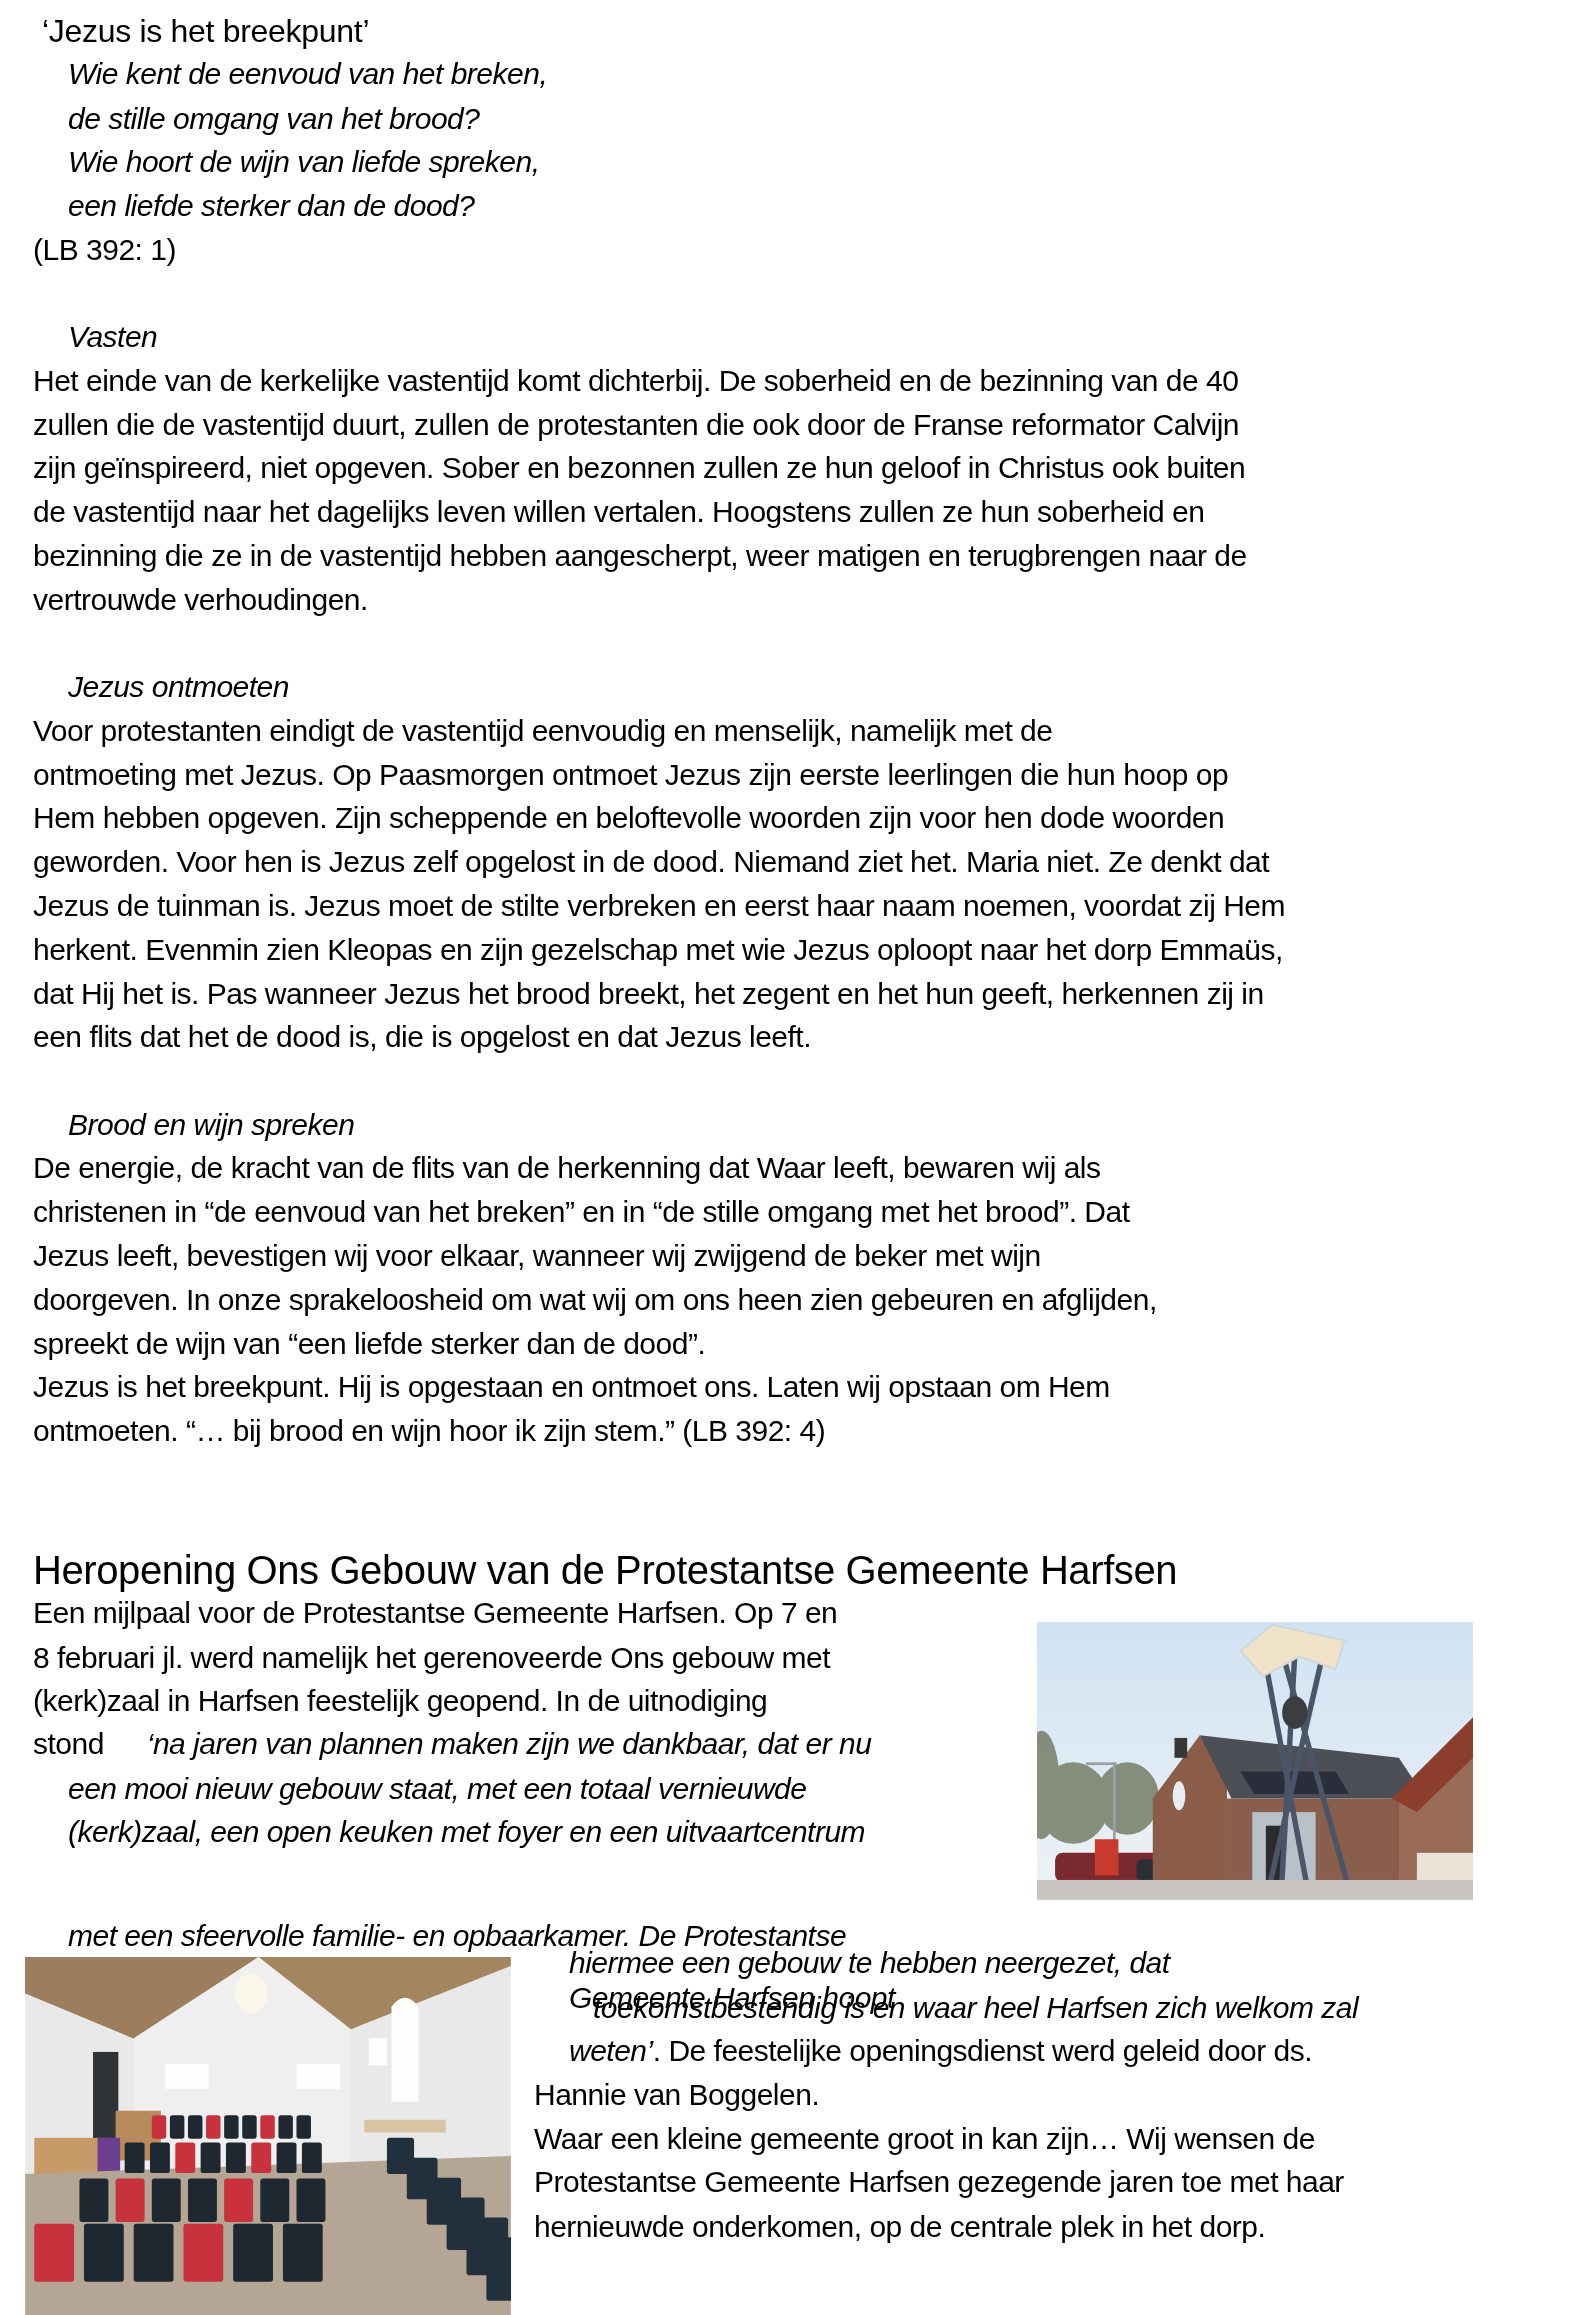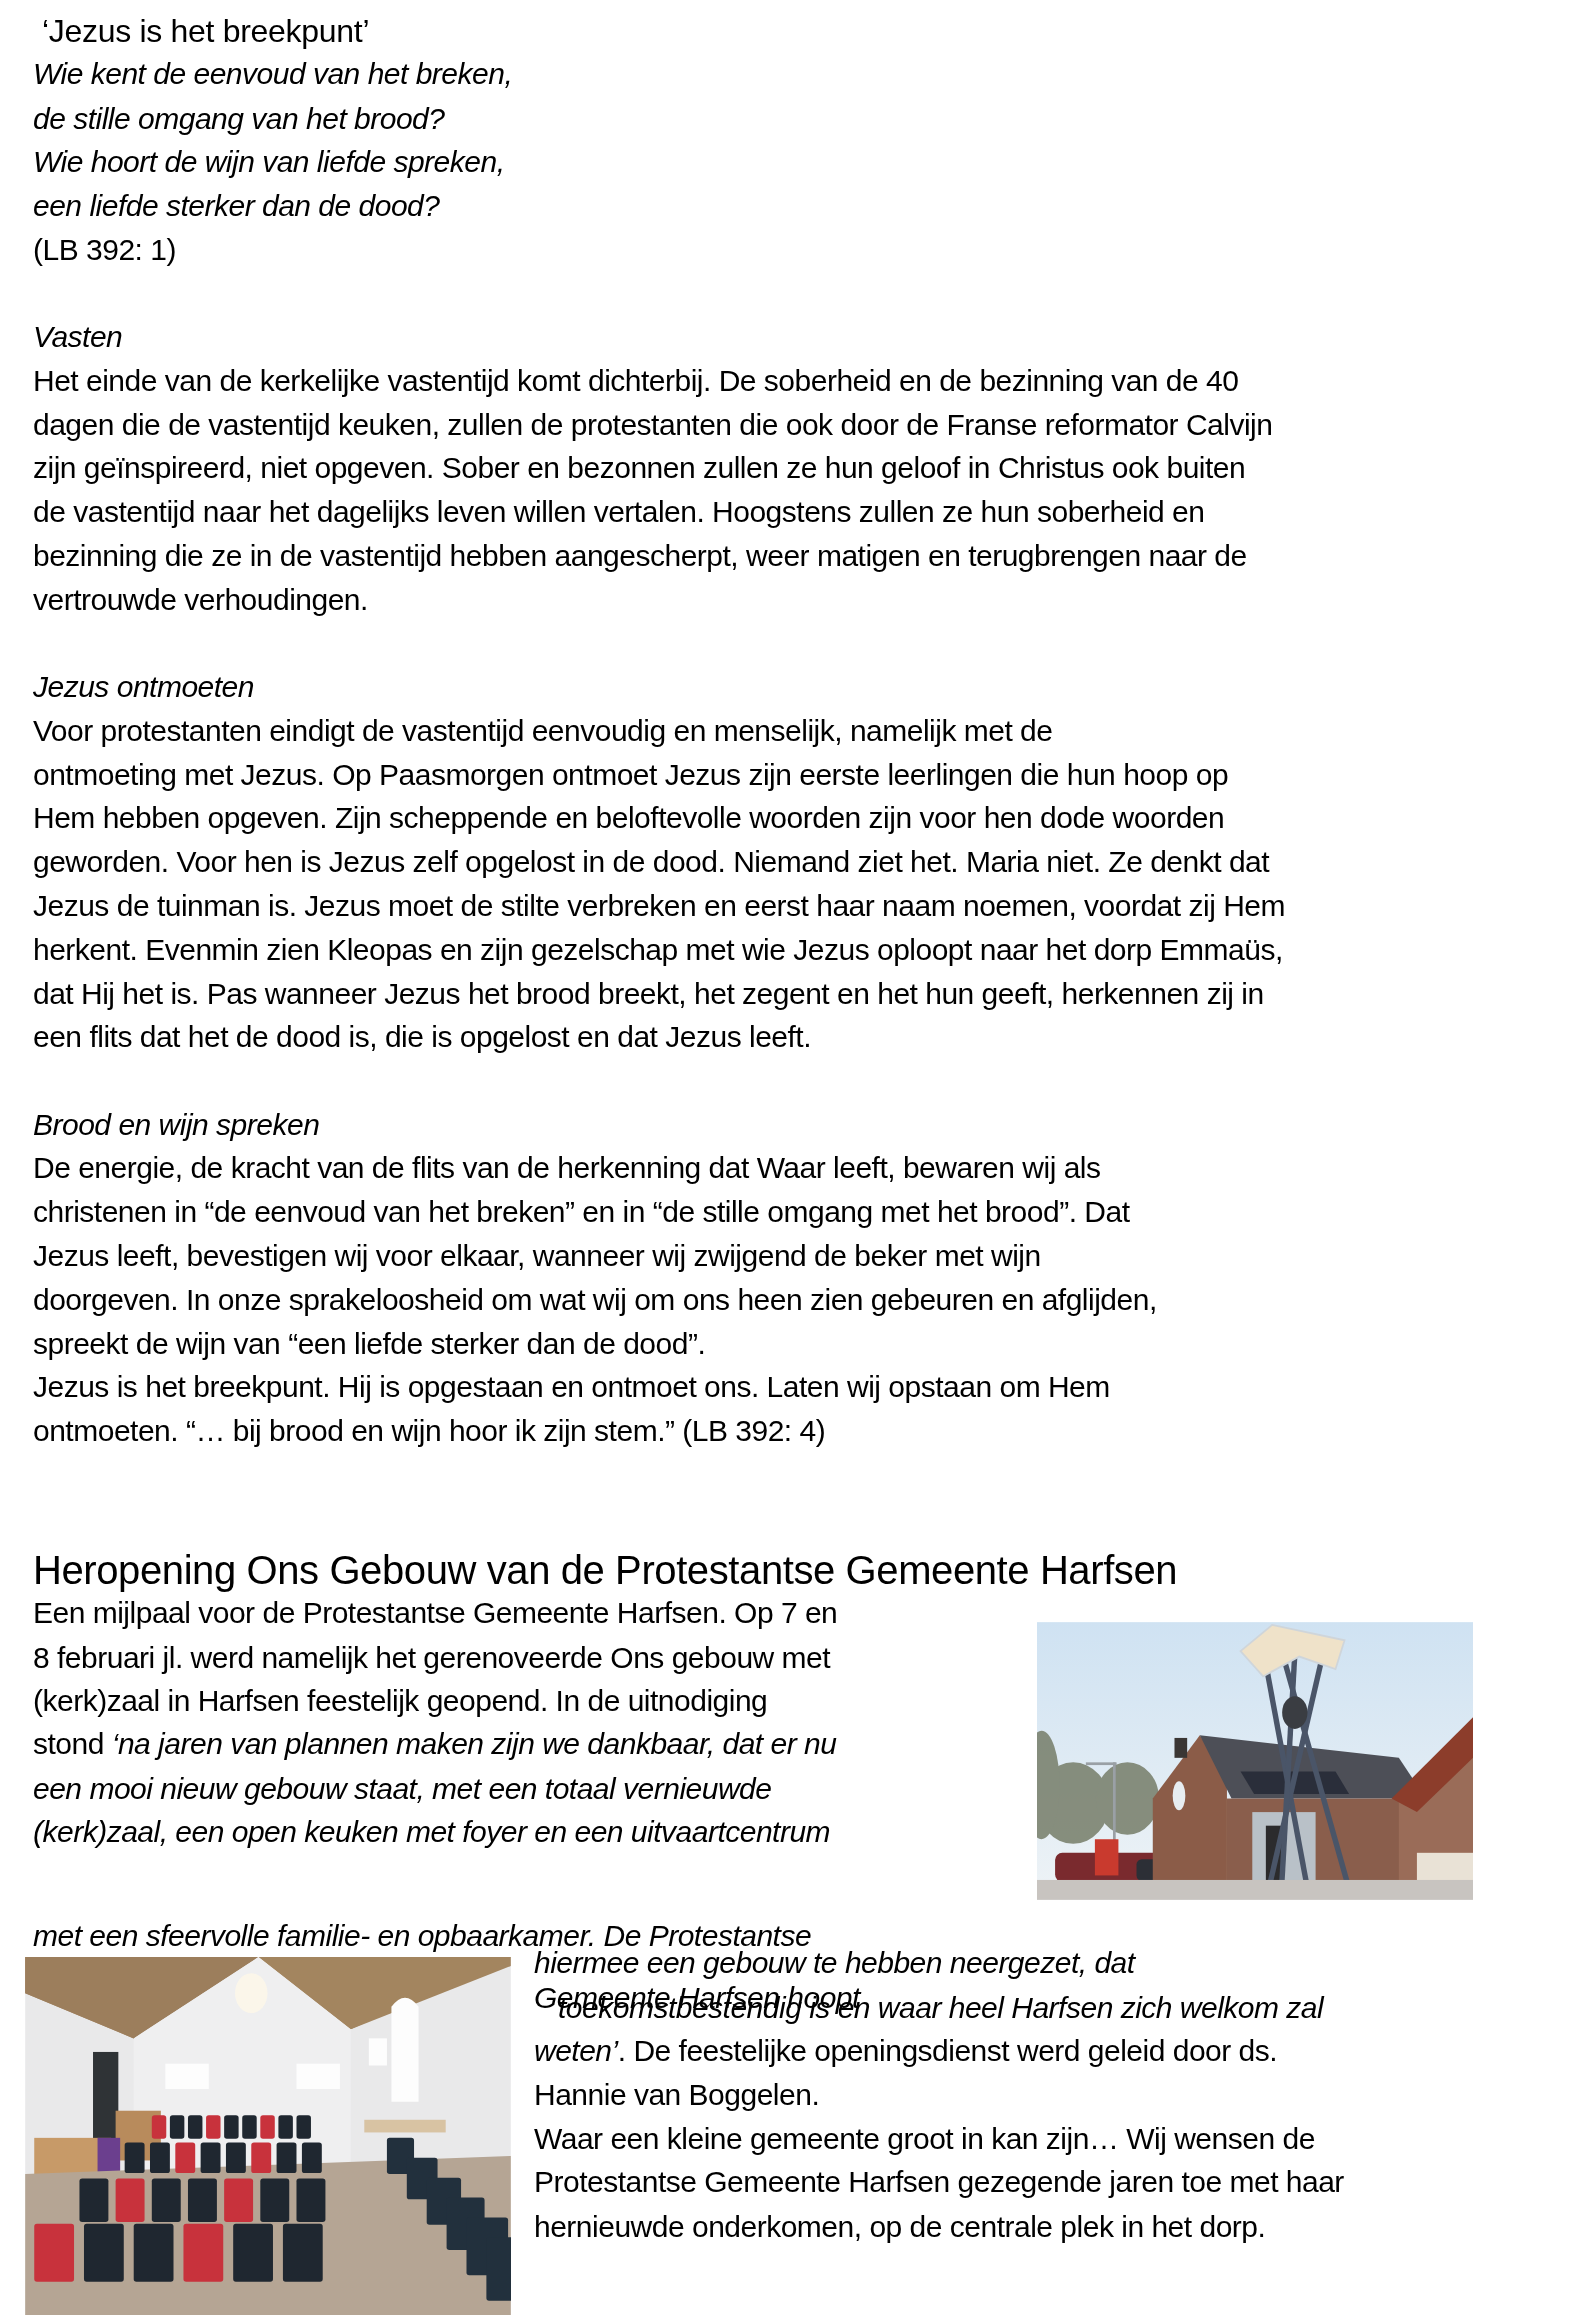--- a/index.html
+++ b/index.html
@@ -1,20 +1,20 @@
 <!DOCTYPE html>
 <html style="font-size:14.5px"><head>
 <meta charset="utf-8">
 <style>
   html, body { margin: 0; padding: 0; background: #ffffff; }
   body { width: 1575px; height: 2316px; position: relative; overflow: hidden;
          font-family: "Liberation Sans", sans-serif; color: #000; }
   .line { position: absolute; left: 33px; font-size: 30px; line-height: 44px;
           white-space: nowrap; letter-spacing: -0.5px; }
-  .it { font-style: italic; }
+  .it { font-style: italic; margin-left: 35px; }
   .b { font-weight: normal; }
   .title { left: 42px; font-size: 32px; letter-spacing: -0.3px; }
   .h2 { font-size: 40px; letter-spacing: -0.4px; }
   .photo { position: absolute; overflow: hidden; }
   #photo-church { left: 1037px; top: 1622px; width: 436px; height: 278px; }
   #photo-hall { left: 25px; top: 1957px; width: 486px; height: 359px; }
   svg { display: block; }
 </style>
 </head>
 <body>
@@ -22,21 +22,21 @@
 <div class="line b title" style="top:9px">‘Jezus is het breekpunt’</div>
 
 <div class="line it" style="top:52px">Wie kent de eenvoud van het breken,</div>
 <div class="line it" style="top:97px">de stille omgang van het brood?</div>
 <div class="line it" style="top:140px">Wie hoort de wijn van liefde spreken,</div>
 <div class="line it" style="top:184px">een liefde sterker dan de dood?</div>
 <div class="line" style="top:228px">(LB 392: 1)</div>
 
 <div class="line it" style="top:315px">Vasten</div>
 <div class="line" style="top:359px">Het einde van de kerkelijke vastentijd komt dichterbij. De soberheid en de bezinning van de 40</div>
-<div class="line" style="top:403px">dagen die de vastentijd keuken, zullen de protestanten die ook door de Franse reformator Calvijn</div>
+<div class="line" style="top:403px">zullen die de vastentijd duurt, zullen de protestanten die ook door de Franse reformator Calvijn</div>
 <div class="line" style="top:446px">zijn geïnspireerd, niet opgeven. Sober en bezonnen zullen ze hun geloof in Christus ook buiten</div>
 <div class="line" style="top:490px">de vastentijd naar het dagelijks leven willen vertalen. Hoogstens zullen ze hun soberheid en</div>
 <div class="line" style="top:534px">bezinning die ze in de vastentijd hebben aangescherpt, weer matigen en terugbrengen naar de</div>
 <div class="line" style="top:578px">vertrouwde verhoudingen.</div>
 
 <div class="line it" style="top:665px">Jezus ontmoeten</div>
 <div class="line" style="top:709px">Voor protestanten eindigt de vastentijd eenvoudig en menselijk, namelijk met de</div>
 <div class="line" style="top:753px">ontmoeting met Jezus. Op Paasmorgen ontmoet Jezus zijn eerste leerlingen die hun hoop op</div>
 <div class="line" style="top:796px">Hem hebben opgeven. Zijn scheppende en beloftevolle woorden zijn voor hen dode woorden</div>
 <div class="line" style="top:840px">geworden. Voor hen is Jezus zelf opgelost in de dood. Niemand ziet het. Maria niet. Ze denkt dat</div>

